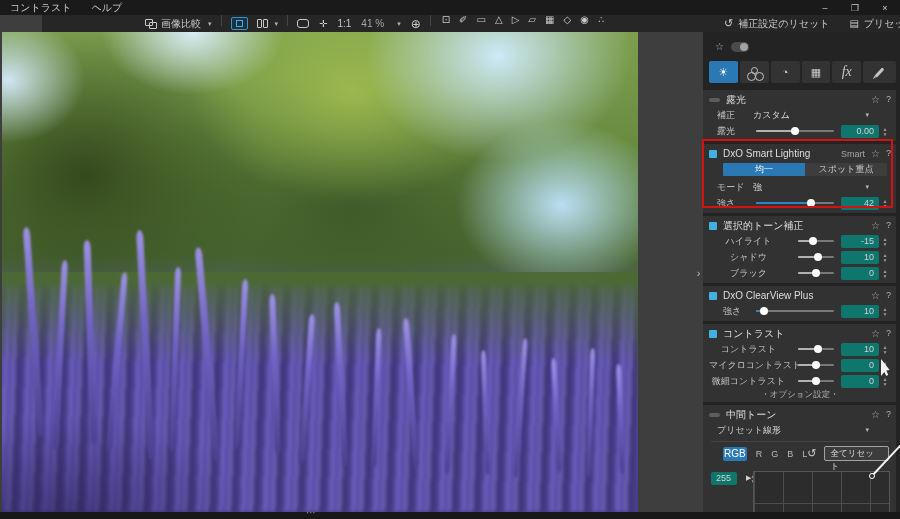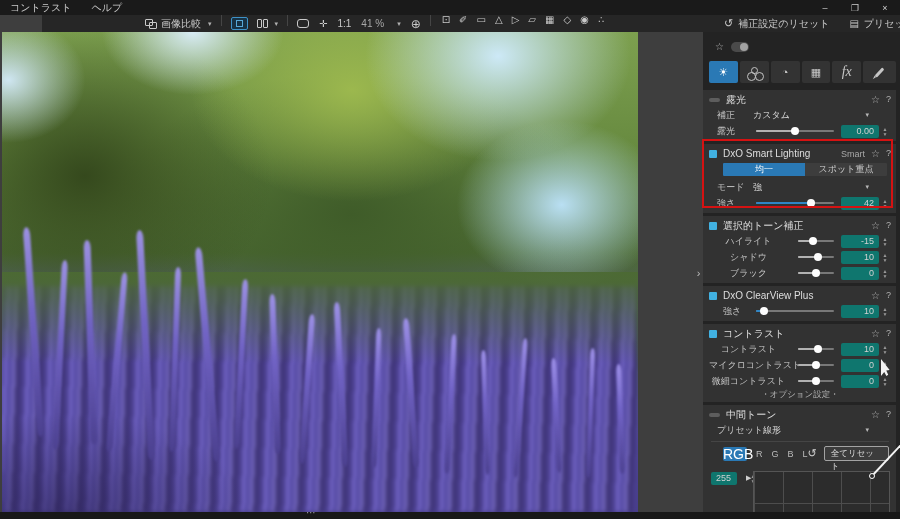--- a/index.html
+++ b/index.html
@@ -103,21 +103,21 @@
   .stp span { font-size:5px; line-height:4px; color:#9a9a9a; }
 
   .seg { display:flex; height:13px; margin:2px 4px 3px 14px; font-size:9px; border-radius:1px; overflow:hidden; }
   .seg > div { flex:1; text-align:center; line-height:13px; background:#3d3d3d; color:#cbcbcb; }
   .seg > div.active { background:#2a79b5; color:#fff; }
 
   .optrow { height:11px; text-align:center; font-size:8.5px; color:#b5b5b5; }
 
   .tc-divider { height:1px; background:#454545; margin:3px 2px; }
   .chrow { display:flex; align-items:center; height:17px; margin-top:1px; }
-  .chbtn { width:24px; height:14px; background:#2a79b5; color:#fff; font-size:14px; text-align:center; line-height:14px; border-radius:2px; margin-left:14px; }
+  .chbtn { width:24px; height:14px; background:#2a79b5; color:#fff; font-size:10px; text-align:center; line-height:14px; border-radius:2px; margin-left:14px; }
   .chl { font-size:9px; color:#bbb; margin-left:9px; }
   .resetico { margin-left:auto; font-size:11px; color:#cfcfcf; }
   .resetallbtn { height:15px; padding:0 6px; background:#3c3c3c; border:1px solid #a3a3a3; border-radius:2px; font-size:8.5px; color:#dcdcdc; line-height:13px; margin:0 2px 0 7px; }
   .curvewrap { position:relative; height:70px; margin-top:2px; }
   .maxbox { position:absolute; left:2px; top:8px; display:flex; align-items:center; gap:10px; }
   .maxbox .vbox { width:26px; text-align:left; }
   .cmark { position:absolute; left:37px; top:10px; font-size:7px; color:#cfcfcf; }
   .grid { position:absolute; left:44px; top:7px; right:1px; height:70px; background:#2c2c2c; border:1px solid #555;
     background-image:repeating-linear-gradient(90deg, #4d4d4d 0 1px, transparent 1px 29px),
                      repeating-linear-gradient(0deg, #4d4d4d 0 1px, transparent 1px 36px); }

